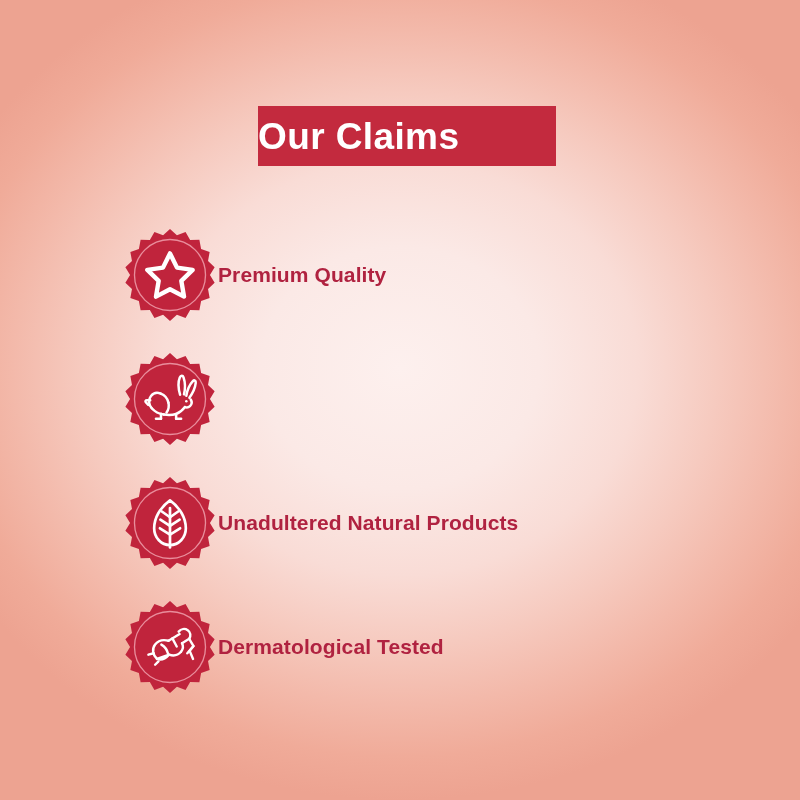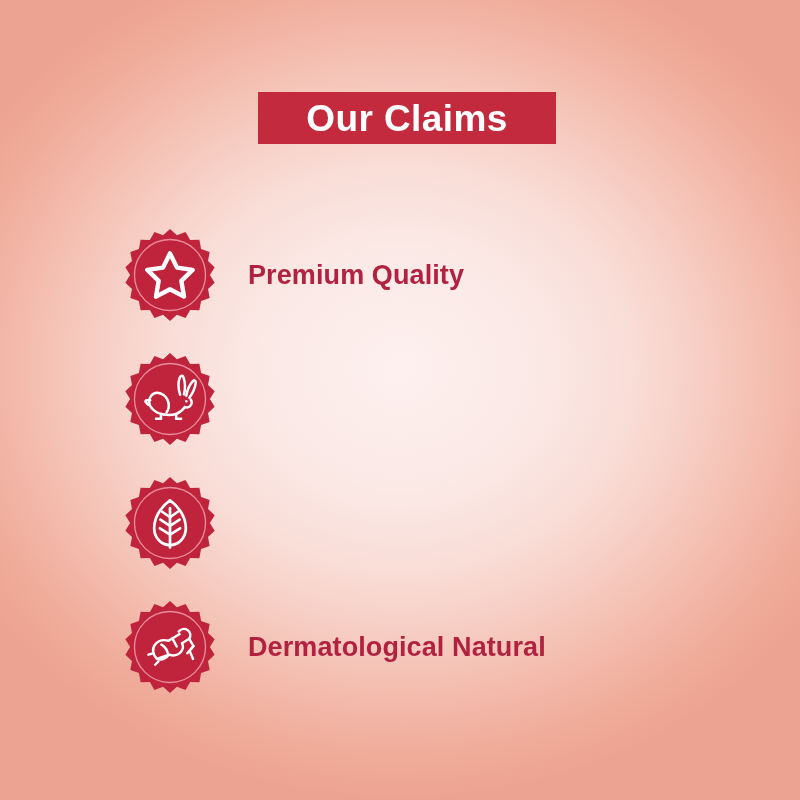--- a/index.html
+++ b/index.html
@@ -26,27 +26,26 @@
         #f3b9aa 78%,
         #f0ab99 90%,
         #eda391 100%);
     overflow: hidden;
   }
 
   
   .banner {
     position: absolute;
     left: 258px;
-    top: 92px;
+    top: 106px;
     width: 298px;
-    height: 52px;
+    height: 60px;
     background: #c32a3e;
     display: flex;
     align-items: center;
-    justify-content: center;
   }
   .banner-title {
     color: #ffffff;
     font-size: 37px;
     font-weight: 700;
     letter-spacing: 0.4px;
     line-height: 1;
     white-space: nowrap;
   }
 
@@ -69,23 +68,22 @@
     height: 96px;
     margin-left: 122px;
     flex: 0 0 auto;
   }
   .badge svg {
     display: block;
     width: 96px;
     height: 96px;
   }
   .claim-label {
-    margin-left: 30px;
     color: #b02240;
-    font-size: 27px;
+    font-size: 21px;
     font-weight: 600;
     letter-spacing: 0.1px;
     white-space: nowrap;
   }
 </style>
 </head>
 <body>
 
 <div id="page">
 
@@ -164,20 +162,21 @@
             <path d="M50 34.5 L50 75.5"></path>
             <path d="M50 44.0 L41.5 38.0"></path>
             <path d="M50 44.0 L58.5 38.0"></path>
             <path d="M50 53.0 L40.0 46.5"></path>
             <path d="M50 53.0 L60.0 46.5"></path>
             <path d="M50 62.0 L39.5 55.5"></path>
             <path d="M50 62.0 L60.5 55.5"></path>
           </g>
         </svg>
       </div>
+      <span class="claim-label">Unadultered Natural Products</span>
     </div>
 
     <div class="claim-row">
       <div class="badge">
         <svg viewBox="0 0 100 100" xmlns="http://www.w3.org/2000/svg">
           <path fill="#c0243c" d="
             M50 2 L57.2 8.6 L66.2 5.3 L71.0 13.6 L80.6 13.4 L82.4 22.8 L91.3 26.0
             L89.6 35.4 L96.5 41.9 L91.6 50.0 L96.5 58.1 L89.6 64.6 L91.3 74.0
             L82.4 77.2 L80.6 86.6 L71.0 86.4 L66.2 94.7 L57.2 91.4 L50 98
             L42.8 91.4 L33.8 94.7 L29.0 86.4 L19.4 86.6 L17.6 77.2 L8.7 74.0
@@ -194,17 +193,17 @@
             <path d="M49.0 58.0 C45.5 62.0 40.5 64.0 36.5 62.5 Z"></path>
             <path d="M41.0 47.5 C44.5 49.5 47.0 53.0 48.0 57.0"></path>
             <path d="M52.5 41.0 L57.0 49.5"></path>
             <path d="M70.0 41.5 L74.5 49.0 L70.5 54.0 L74.0 62.5"></path>
             <path d="M74.5 49.0 L68.0 56.5"></path>
             <path d="M33.0 56.5 L27.5 58.0"></path>
             <path d="M38.0 65.0 L34.5 68.5"></path>
           </g>
         </svg>
       </div>
-      <span class="claim-label">Dermatological Natural</span>
+      <span class="claim-label">Dermatological Tested</span>
     </div>
 
   </div>
 </div>
 
 </body></html>

